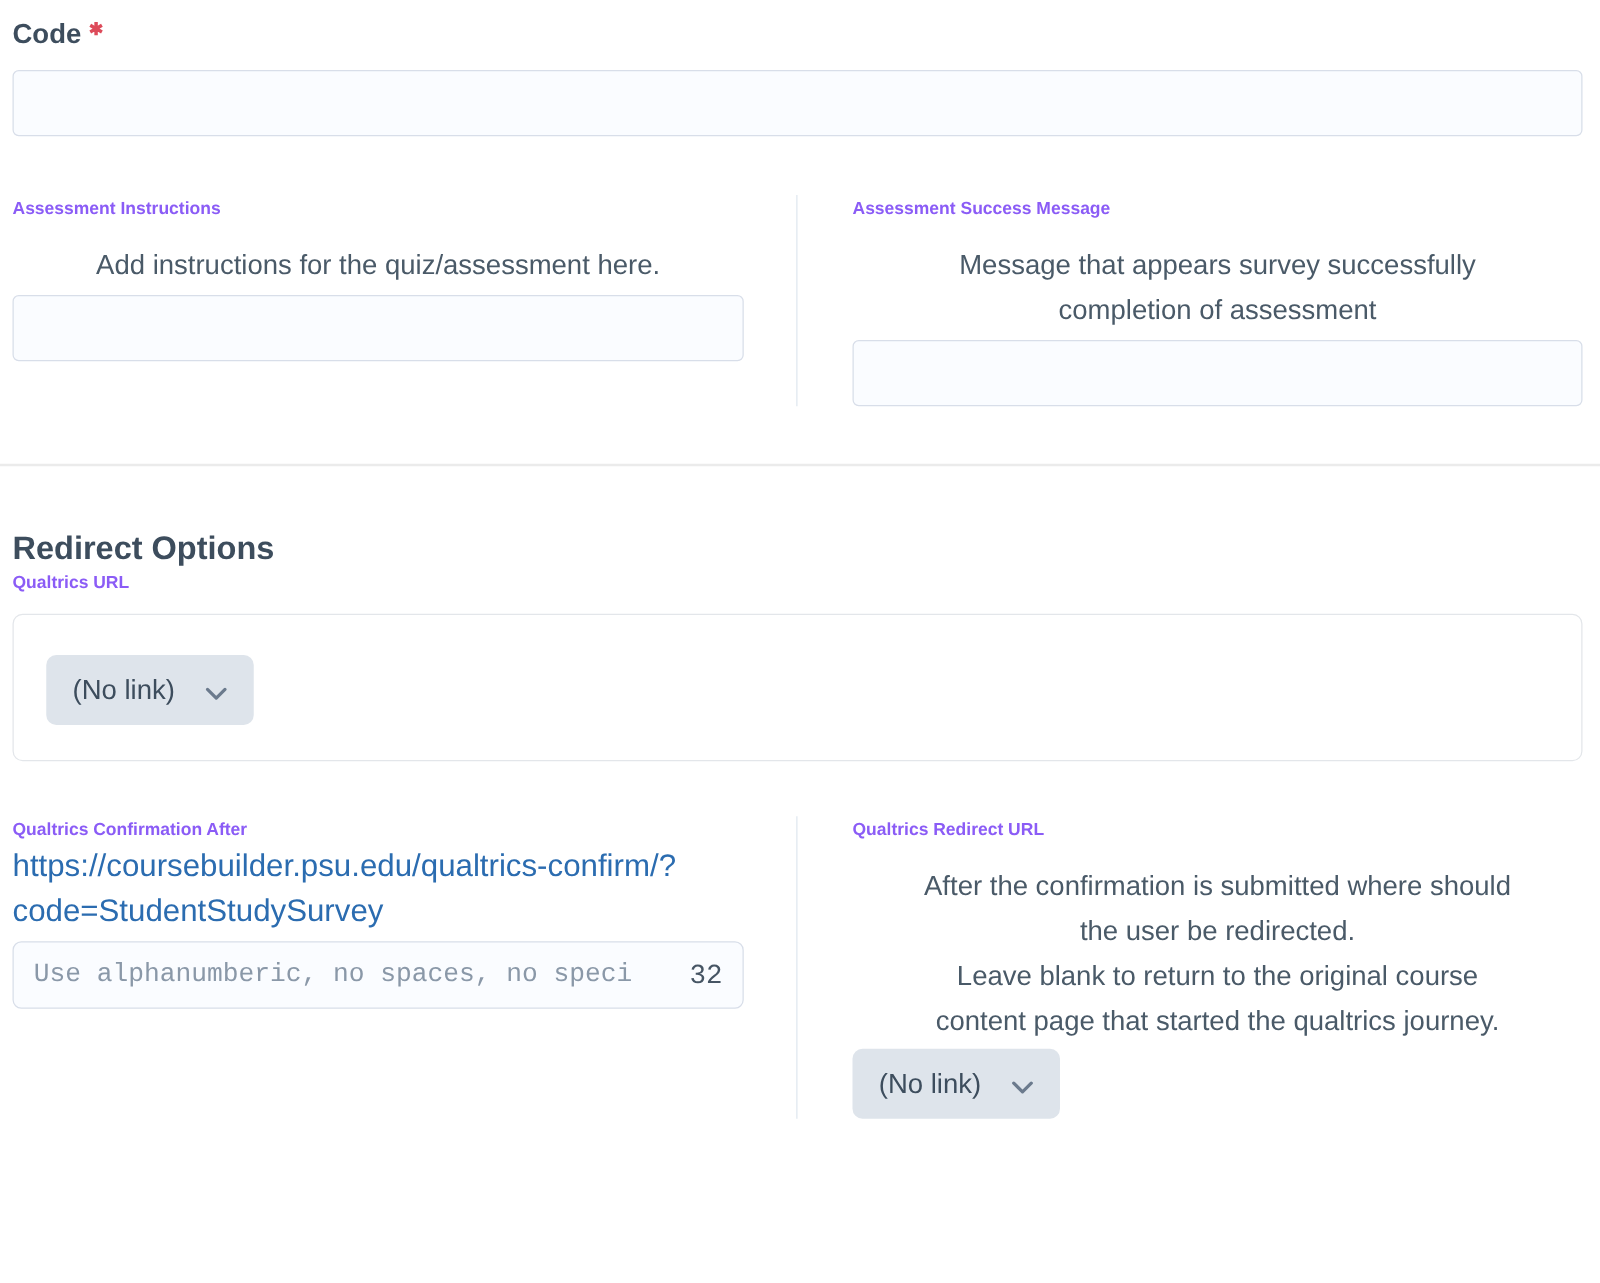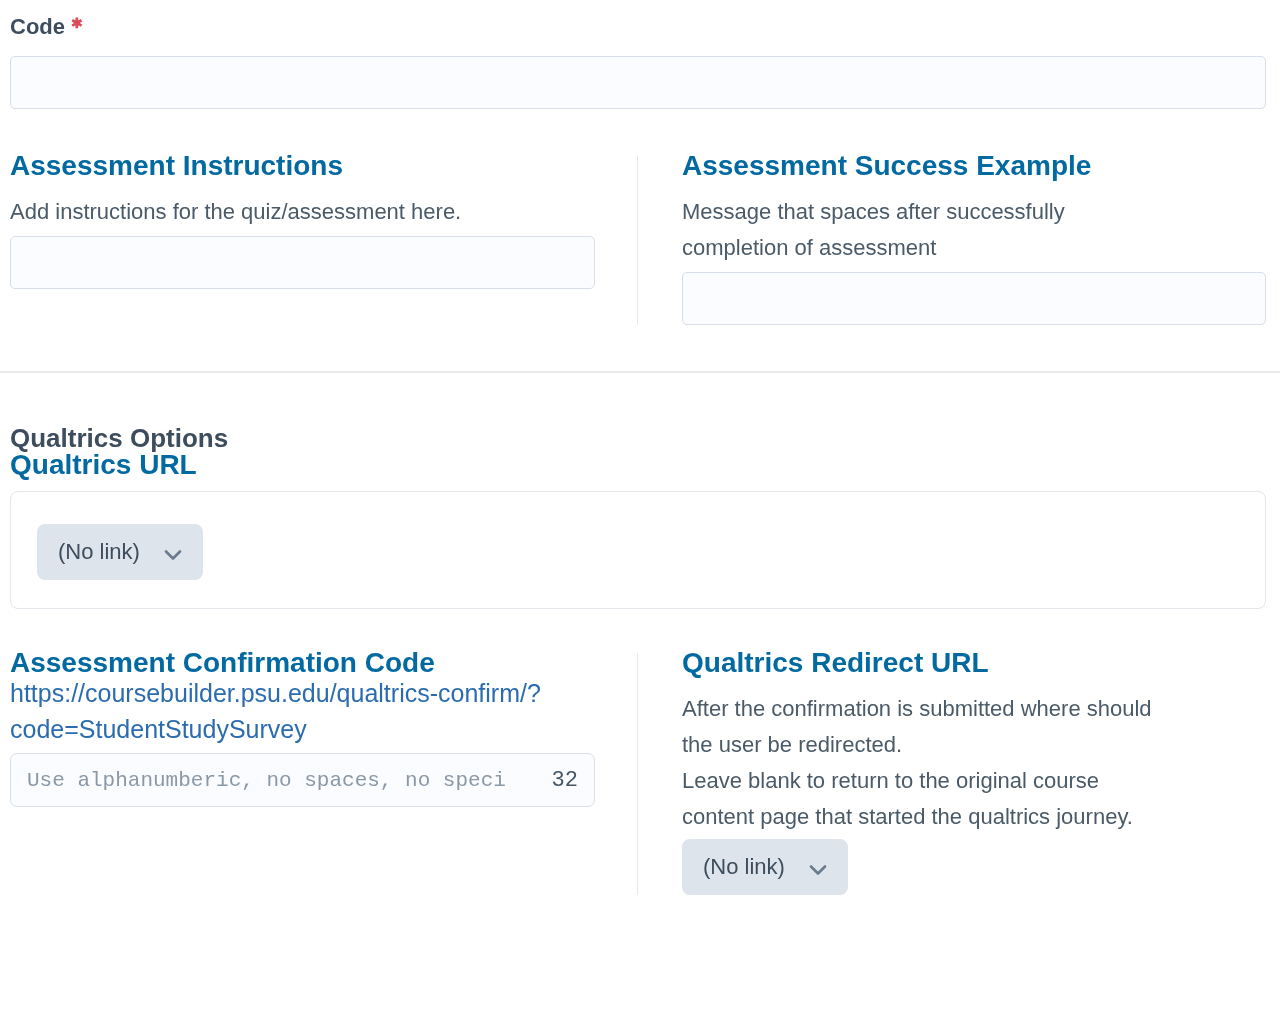--- a/index.html
+++ b/index.html
@@ -16,22 +16,22 @@
     display:block; width:100%; height:53px; margin-top:16px;
     background:#fafcff; border:1px solid #d8dee9; border-radius:5px;
     font-size:22px; color:#3d4d5d; padding:0 16px; outline:none;
   }
 
   .row { display:flex; align-items:stretch; margin-top:45px; }
   .col-l { width:585px; flex:none; }
   .col-r { width:584px; flex:none; }
   .vdiv { width:1px; flex:none; background:#e0e8f0; margin:2px 44px 0 42px; }
 
-  .f-label { font-size:28px; font-weight:bold; color:#0369a1; line-height:24px; }
-  .f-desc  { font-size:22px; color:#4a5a68; line-height:36px; margin-top:16px; white-space:pre-line; }
+  .f-label { font-size:14px; font-weight:bold; color:#8b5cf6; line-height:24px; }
+  .f-desc  { font-size:22px; color:#4a5a68; line-height:36px; margin-top:16px; white-space:pre-line;text-align:center; }
   .row .text-input { margin-top:6px; }
 
   .hr { height:2px; background:#ebebeb; margin-top:46px; }
 
   .section-heading { font-size:26px; font-weight:bold; color:#3d4d5d; line-height:30px; margin-top:50px; }
   .url-label { }
 
   .linkbox {
     margin-top:14px; height:118px; border:1px solid #e3e6ea; border-radius:8px; background:#ffffff;
   }
@@ -69,50 +69,50 @@
   <input class="text-input" type="text" placeholder="" style="">
 
   <div class="row">
     <div class="col-l">
       <div class="f-label">Assessment Instructions</div>
       <div class="f-desc">Add instructions for the quiz/assessment here.</div>
       <input class="text-input" type="text" placeholder="" style="">
     </div>
     <div class="vdiv"></div>
     <div class="col-r">
-      <div class="f-label">Assessment Success Example</div>
-      <div class="f-desc">Message that spaces after successfully
+      <div class="f-label">Assessment Success Message</div>
+      <div class="f-desc">Message that appears survey successfully
 completion of assessment</div>
       <input class="text-input" type="text" placeholder="" style="">
     </div>
   </div>
 </div>
 
 <div class="hr"></div>
 
 <div class="content">
 
-  <div class="section-heading">Qualtrics Options</div>
+  <div class="section-heading">Redirect Options</div>
 
   <div class="f-label url-label">Qualtrics URL</div>
 
   <div class="linkbox">
     <button class="nolink-btn">
       <span>(No link)</span>
       <span class="chev">
         <svg width="18" height="12" viewBox="0 0 18 12" fill="none">
           <path d="M2 2.5 L9 9.5 L16 2.5" stroke="#6b7a8d" stroke-width="2.6" stroke-linecap="round" stroke-linejoin="round"></path>
         </svg>
       </span>
     </button>
   </div>
 
   <div class="row" style="margin-top:42px;">
     <div class="col-l">
-      <div class="f-label">Assessment Confirmation Code</div>
+      <div class="f-label">Qualtrics Confirmation After</div>
       <a class="gen-link" href="#">https://coursebuilder.psu.edu/qualtrics-confirm/?
 code=StudentStudySurvey</a>
       <div class="code-wrap">
         <input class="code-input" type="text" placeholder="Use alphanumberic, no spaces, no speci" style="">
         <span class="char-counter">32</span>
       </div>
     </div>
     <div class="vdiv"></div>
     <div class="col-r">
       <div class="f-label">Qualtrics Redirect URL</div>

